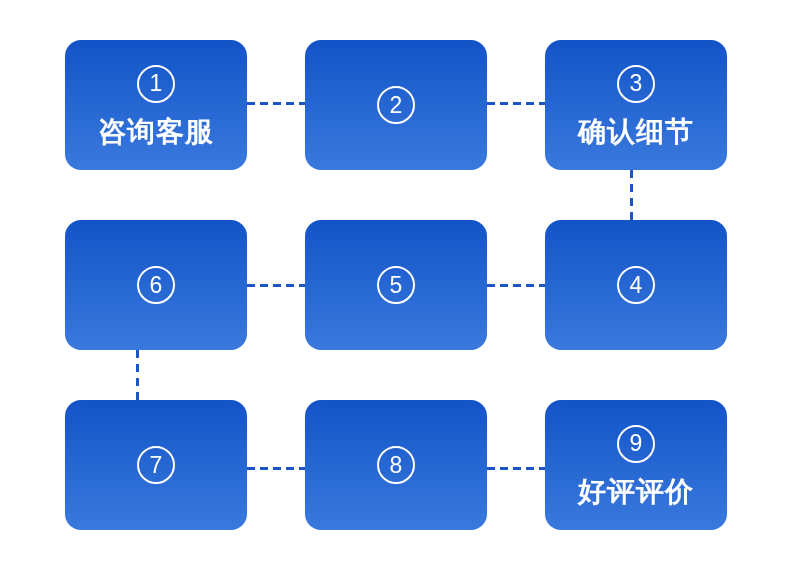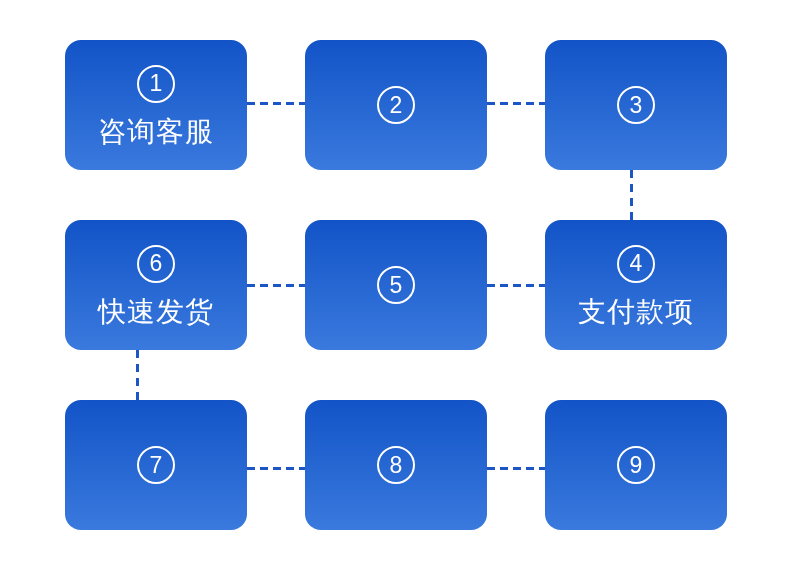--- a/index.html
+++ b/index.html
@@ -37,21 +37,21 @@
     display: flex;
     align-items: center;
     justify-content: center;
     font-size: 23px;
     font-weight: 400;
     line-height: 1;
     box-sizing: border-box;
   }
   .step-label {
     font-size: 28px;
-    font-weight: 400;
+    font-weight: 700;
     letter-spacing: 1px;
     line-height: 1;
     white-space: nowrap;
   }
   
   .r0 { top: 40px; }
   .r1 { top: 220px; }
   .r2 { top: 400px; }
   .c0 { left: 65px; }
   .c1 { left: 305px; }
@@ -90,54 +90,54 @@
   </div>
   <div class="step-box r0 c1">
     <span class="num-badge">
       <span>2</span>
     </span>
   </div>
   <div class="step-box r0 c2">
     <span class="num-badge">
       <span>3</span>
     </span>
+    <span class="step-label">确认细节</span>
   </div>
 
   <div class="step-box r1 c0">
     <span class="num-badge">
       <span>6</span>
     </span>
-    <span class="step-label">快速发货</span>
   </div>
   <div class="step-box r1 c1">
     <span class="num-badge">
       <span>5</span>
     </span>
   </div>
   <div class="step-box r1 c2">
     <span class="num-badge">
       <span>4</span>
     </span>
-    <span class="step-label">支付款项</span>
   </div>
 
   <div class="step-box r2 c0">
     <span class="num-badge">
       <span>7</span>
     </span>
   </div>
   <div class="step-box r2 c1">
     <span class="num-badge">
       <span>8</span>
     </span>
   </div>
   <div class="step-box r2 c2">
     <span class="num-badge">
       <span>9</span>
     </span>
+    <span class="step-label">好评评价</span>
   </div>
 
   <div class="conn-h ch-r0 ch-g0"></div>
   <div class="conn-h ch-r0 ch-g1"></div>
   <div class="conn-v cv-right"></div>
   <div class="conn-h ch-r1 ch-g1"></div>
   <div class="conn-h ch-r1 ch-g0"></div>
   <div class="conn-v cv-left"></div>
   <div class="conn-h ch-r2 ch-g0"></div>
   <div class="conn-h ch-r2 ch-g1"></div>

